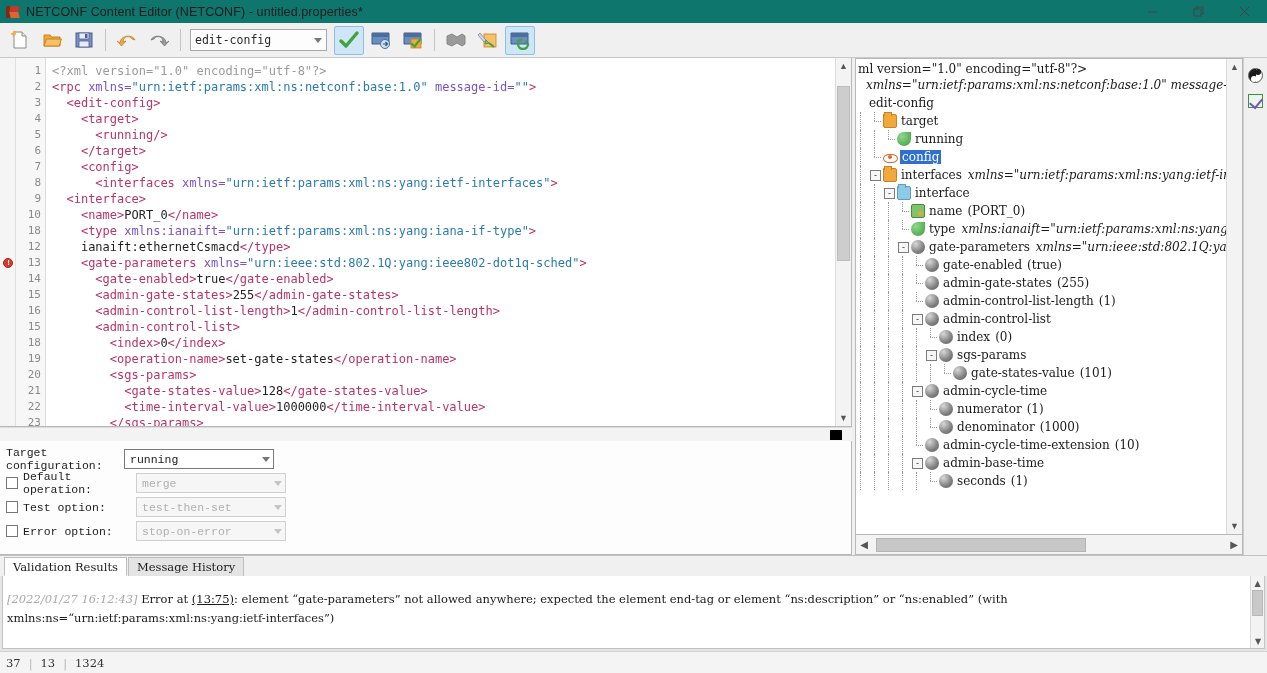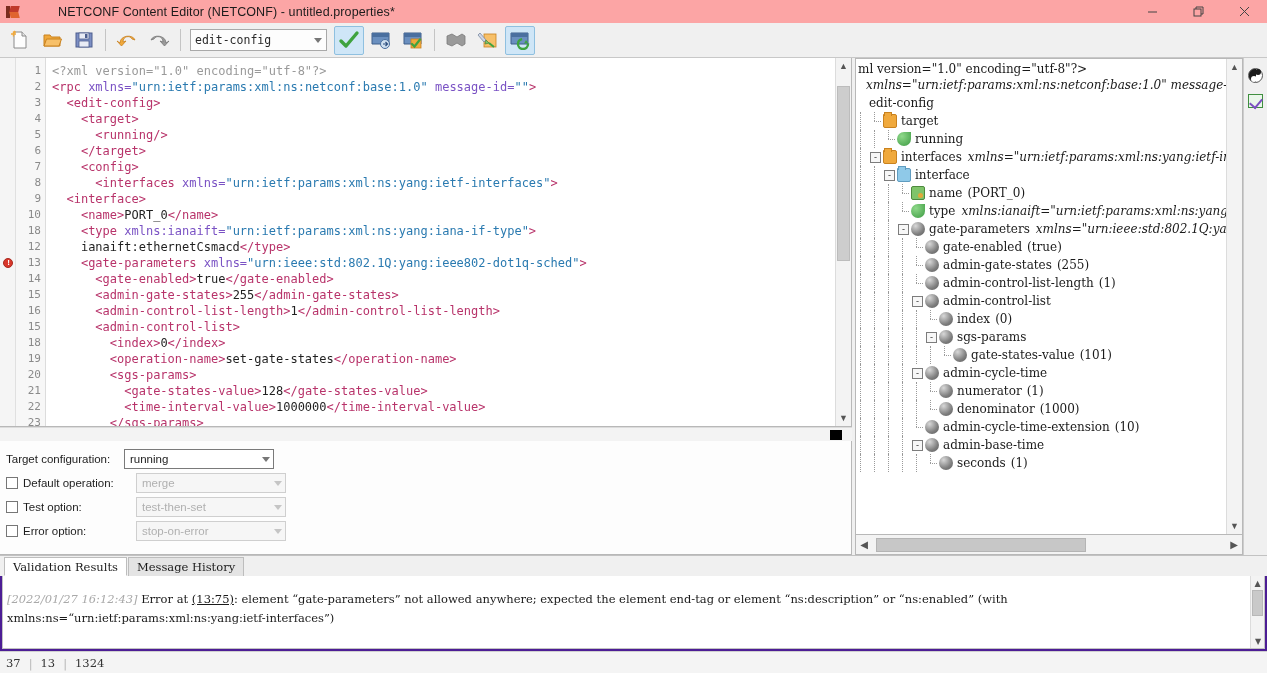--- a/index.html
+++ b/index.html
@@ -11,24 +11,23 @@
     font-size:12px;
     color:#1a1a1a;
     overflow:hidden;
   }
   .app { width:1267px; height:673px; display:flex; flex-direction:column; background:#fdfdfd; }
 
   
   .titlebar {
     height:23px; min-height:23px;
     display:flex; align-items:center;
-    background:#fca5a5;
+    background:#0f766e;
     padding-left:6px;
     position:relative;
-    gap:32px;
   }
   .app-icon {
     width:14px; height:14px; margin-right:6px;
     position:relative; flex:none;
   }
   .app-icon .k1 { position:absolute; left:0; top:1px; width:4px; height:12px; background:#7a2b1e; }
   .app-icon .k2 { position:absolute; left:4px; top:1px; width:9px; height:6px; background:#c0392b; transform:skewX(-14deg); }
   .app-icon .k3 { position:absolute; left:4px; top:7px; width:9px; height:6px; background:#e0642f; transform:skewX(14deg); }
   .title-text { font-size:12.5px; color:#1c1c1c; letter-spacing:.1px; }
   .winbtns { position:absolute; right:0; top:0; height:23px; display:flex; }
@@ -113,21 +112,21 @@
   .vscroll .arrow { height:16px; width:16px; display:flex;align-items:center;justify-content:center;color:#555;font-size:9px; }
   .vthumb { position:absolute; left:1px; width:13px; background:#cdcdcd; border:1px solid #bcbcbc; }
   .hscroll-e { height:14px; background:#f3f3f3; border-top:1px solid #dcdcdc; position:relative; }
   .hthumb-e { position:absolute; height:10px; top:2px; background:#000; }
 
   
   .formpanel {
     flex:1; background:#fdfdfd;
     border:1px solid #b8b8b8; border-left:0; border-top:0;
     padding:6px 8px 0 6px; min-height:0;
-    font-family:Liberation Sans, sans-serif; font-size:11.5px;
+    font-family:Liberation Mono, monospace; font-size:11.5px;
   }
   .frow { display:flex; align-items:center; height:24px; }
   .fcheck {
     width:12px; height:12px; border:1px solid #767676; background:#fff;
     margin-right:5px; flex:none;
   }
   .flabel { width:118px; color:#1d1d1d; font-size:11.5px; }
   .flabel.indent { width:113px; }
   .fsel {
     width:150px; height:20px; background:#ffffff; border:1px solid #7a7a7a;
@@ -197,21 +196,21 @@
   .mini-btn { width:20px;height:22px;display:flex;align-items:center;justify-content:center;margin-bottom:4px;border:1px solid transparent; }
   .yy { width:15px;height:15px;border-radius:50%;background:linear-gradient(90deg,#1a1a1a 50%, #ffffff 50%); border:1px solid #555; position:relative; }
   .yy:before{content:"";position:absolute;left:6px;top:0.5px;width:6px;height:6px;border-radius:50%;background:#1a1a1a;}
   .yy:after{content:"";position:absolute;left:2px;top:7px;width:6px;height:6px;border-radius:50%;background:#fff;}
   .valid-ico { width:15px;height:14px;border:1.5px solid #3f8f3f;background:#eaf6ea;position:relative; }
   .valid-ico:after{content:"";position:absolute;left:3px;top:1px;width:6px;height:10px;border:solid #7a4fc0;border-width:0 2.5px 2.5px 0;transform:rotate(40deg);}
 
   
   .results {
     height:96px; min-height:96px;
-    background:#4c1d95;
+    background:#e5e5e5;
     border-top:1px solid #c2c2c2;
     display:flex; flex-direction:column;
   }
   .tabs { height:20px; display:flex; align-items:flex-end; padding-left:4px; background:#f0f0f0; }
   .tab {
     height:19px; padding:2px 8px 0 8px;
     font-family:"DejaVu Serif", serif; font-size:11.5px; color:#1a1a1a;
     border:1px solid #bdbdbd; border-bottom:0; background:#e4e4e4; margin-right:1px;
   }
   .tab.active { background:#ffffff; border-bottom:1px solid #fff; }
@@ -457,20 +456,26 @@
             </div>
             <div class="tnode">
               <div class="tguide v" style="width: 14px;"></div>
               <div class="tguide v" style="width: 14px;"></div>
               <div class="tstub"></div>
               <div class="ico leaf"></div>
               <span class="tlabel">running</span>
             </div>
             <div class="tnode">
               <div class="tguide v" style="width: 14px;"></div>
+              <div class="tstub"></div>
+              <div class="ico eye"></div>
+              <span class="tlabel sel">config</span>
+            </div>
+            <div class="tnode">
+              <div class="tguide v" style="width: 14px;"></div>
               <div class="tbox">-</div>
               <div class="ico folder-o"></div>
               <span class="tlabel">interfaces</span>
               <span class="tattr">xmlns="urn:ietf:params:xml:ns:yang:ietf-inter</span>
             </div>
             <div class="tnode">
               <div class="tguide v" style="width: 14px;"></div>
               <div class="tguide v" style="width: 14px;"></div>
               <div class="tbox">-</div>
               <div class="ico folder-b"></div>

